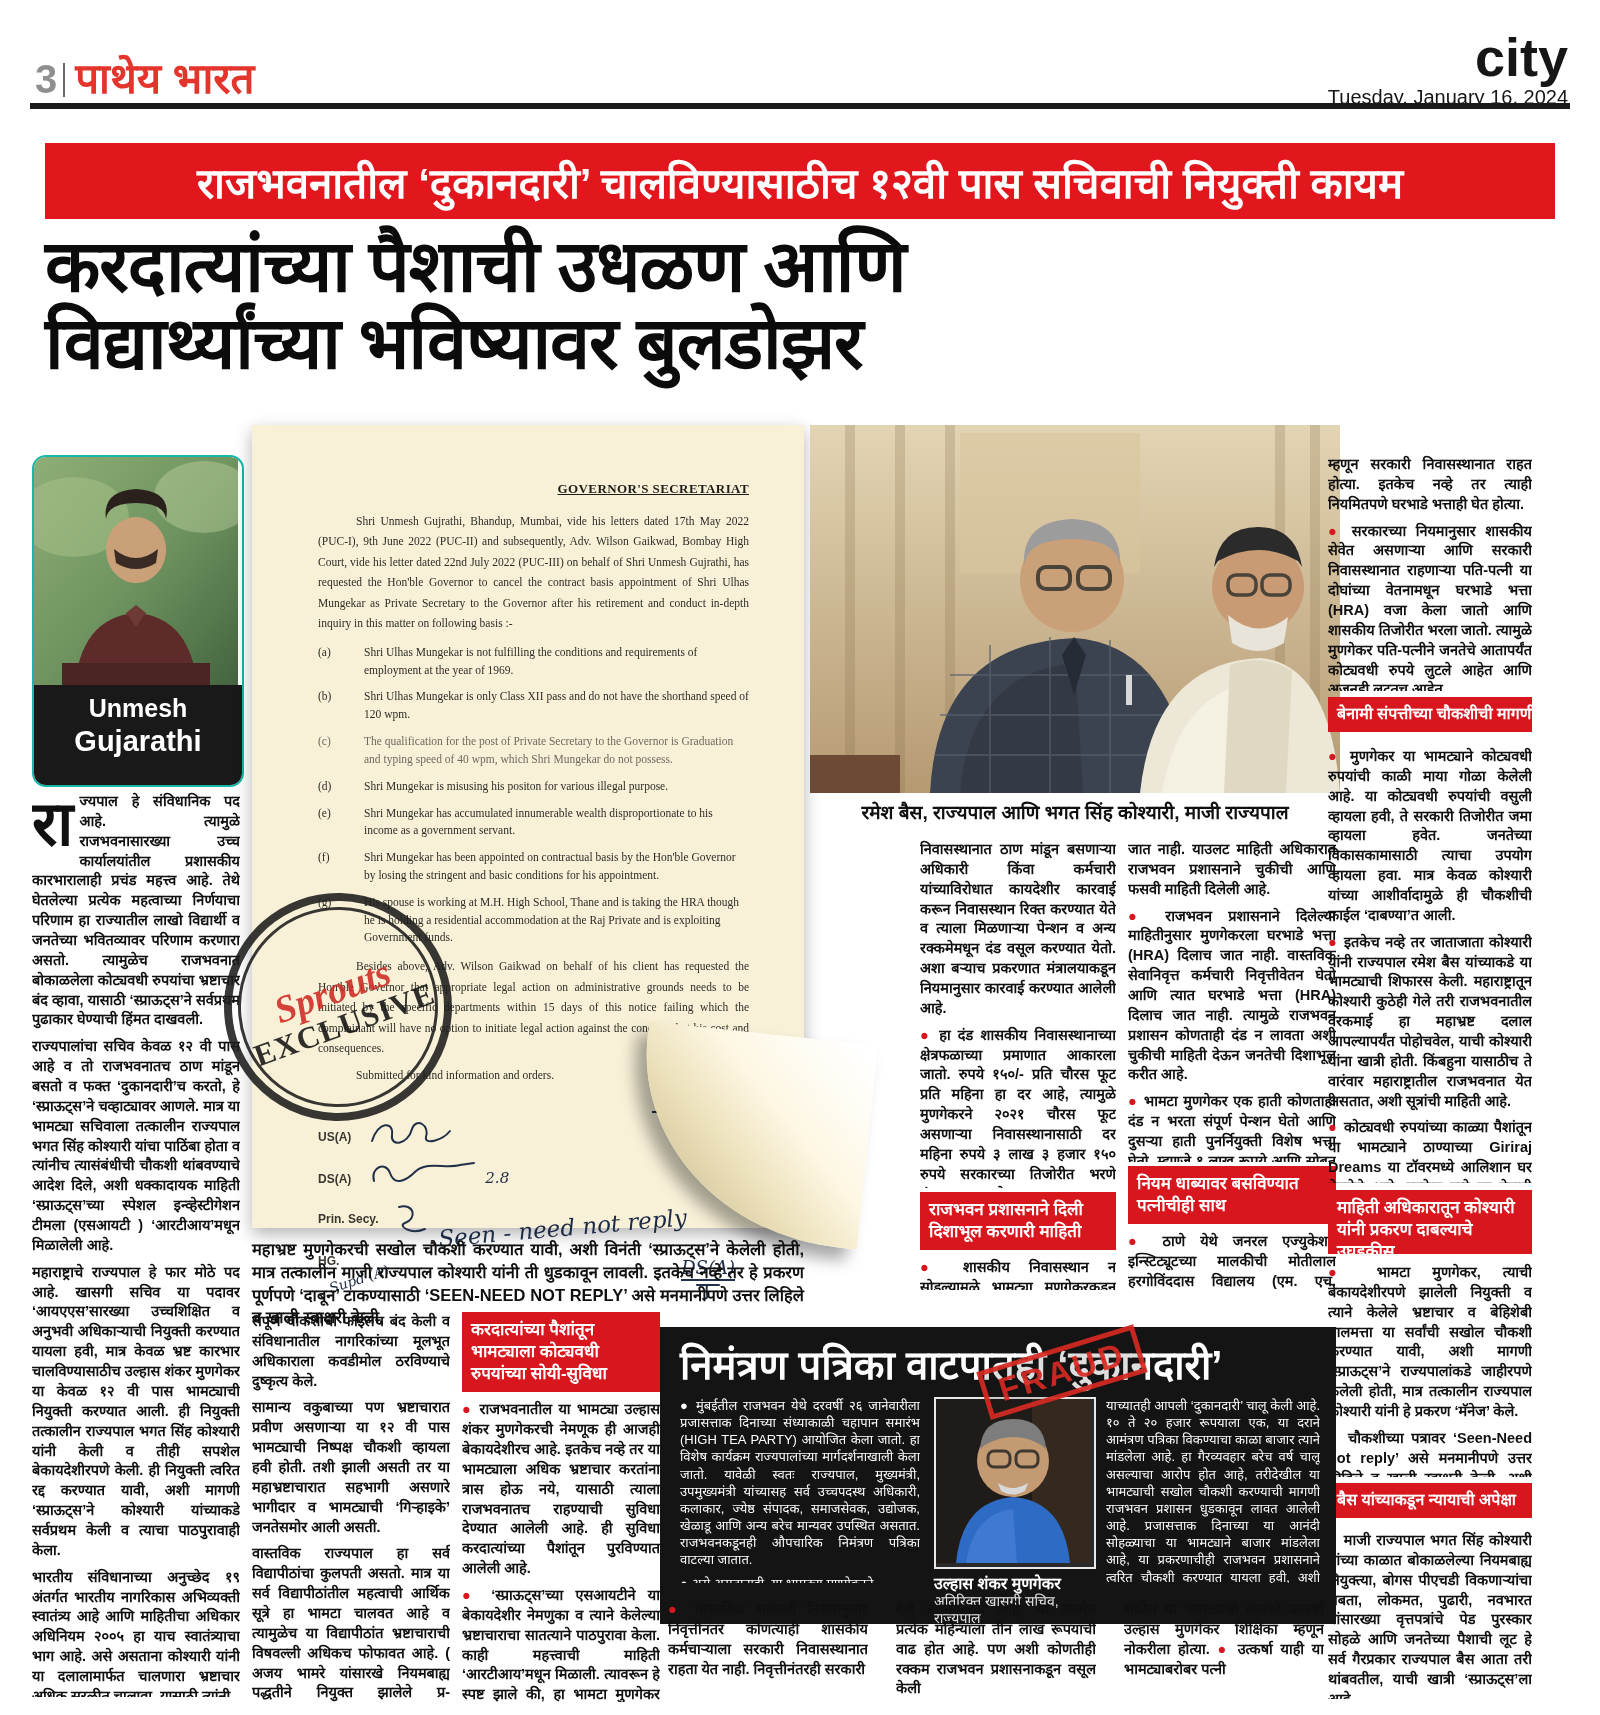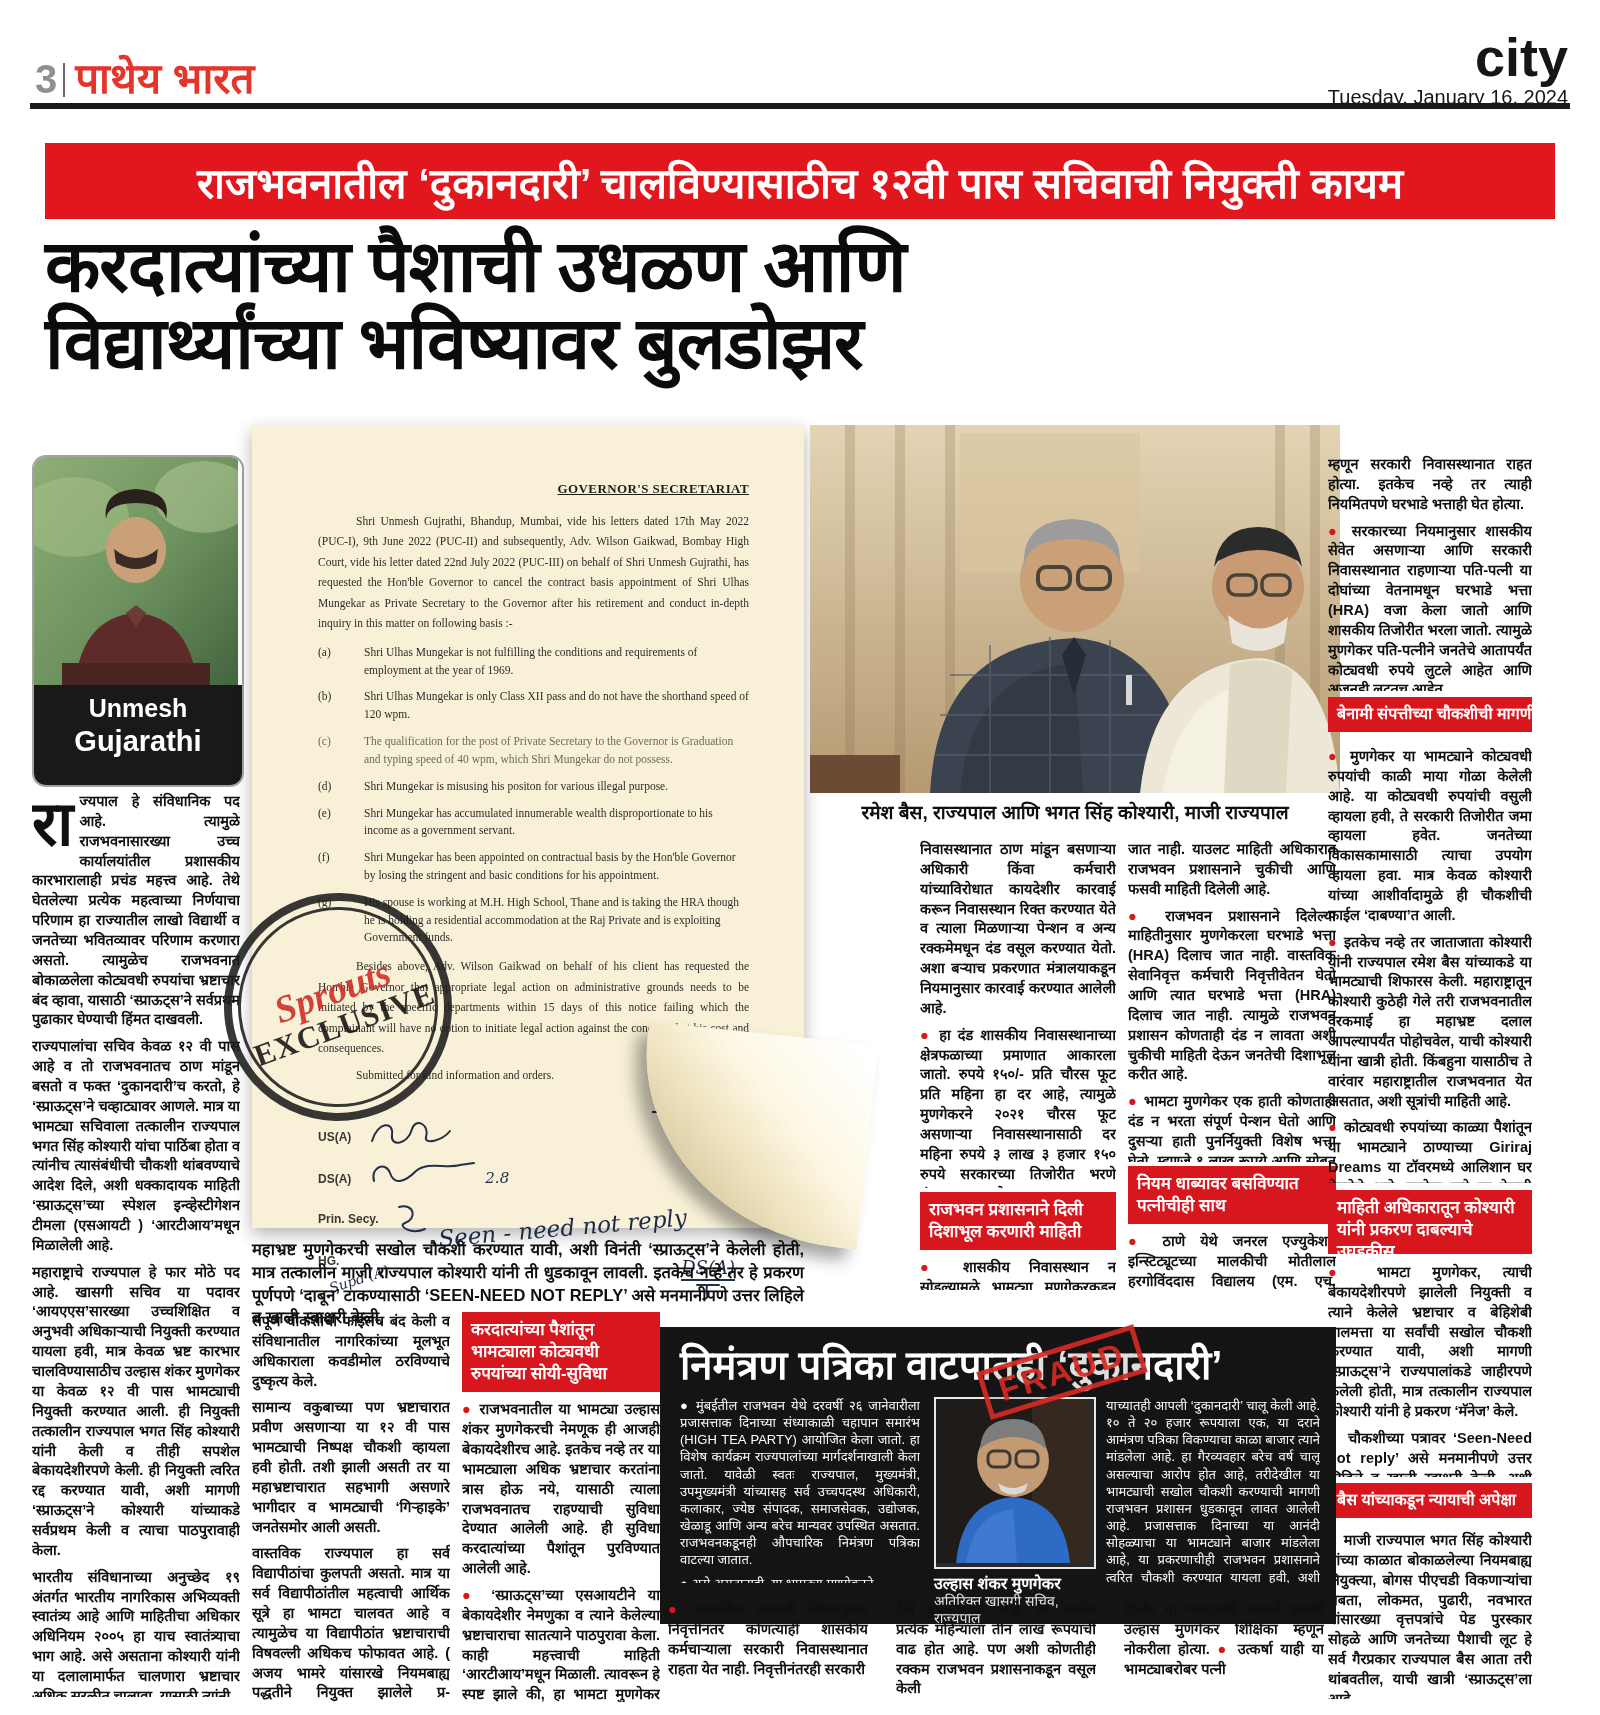--- a/index.html
+++ b/index.html
@@ -12,21 +12,21 @@
   .masthead{font-size:42px;font-weight:700;color:#e4352c;letter-spacing:0;}
   .section{font-size:54px;font-weight:800;color:#161616;line-height:1;}
   .date{font-size:20px;color:#161616;text-align:right;margin-top:2px;}
   .toprule{position:absolute;left:30px;right:30px;top:103px;height:6px;background:#1a1a1a;}
   
   .kicker{left:45px;top:143px;width:1510px;height:76px;background:#e2171e;color:#fff;
           display:flex;align-items:center;justify-content:center;font-weight:700;font-size:42px;}
   .headline{left:45px;top:228px;width:1510px;font-size:72px;line-height:1.07;font-weight:800;
             color:#0b0b0b;letter-spacing:-1px;}
   
-  .authorcard{left:32px;top:455px;width:208px;height:328px;border:2px solid #a3a3a3;border-radius:14px;
+  .authorcard{left:32px;top:455px;width:208px;height:328px;border:2px solid #14b8a6;border-radius:14px;
               overflow:hidden;background:#fff;}
   .authorname{position:absolute;left:0;right:0;bottom:0;height:92px;background:#191919;color:#fff;
               text-align:center;padding-top:8px;}
   .authorname .n1{font-size:25px;font-weight:700;line-height:1.25;}
   .authorname .n2{font-size:29px;font-weight:800;line-height:1.2;}
   
   .col{position:absolute;overflow:hidden;}
   .mtext{font-size:14.5px;line-height:1.37;font-weight:600;text-align:justify;color:#101010;}
   .mtext p{margin:0 0 7px;}
   .rb{color:#d8161d;}

